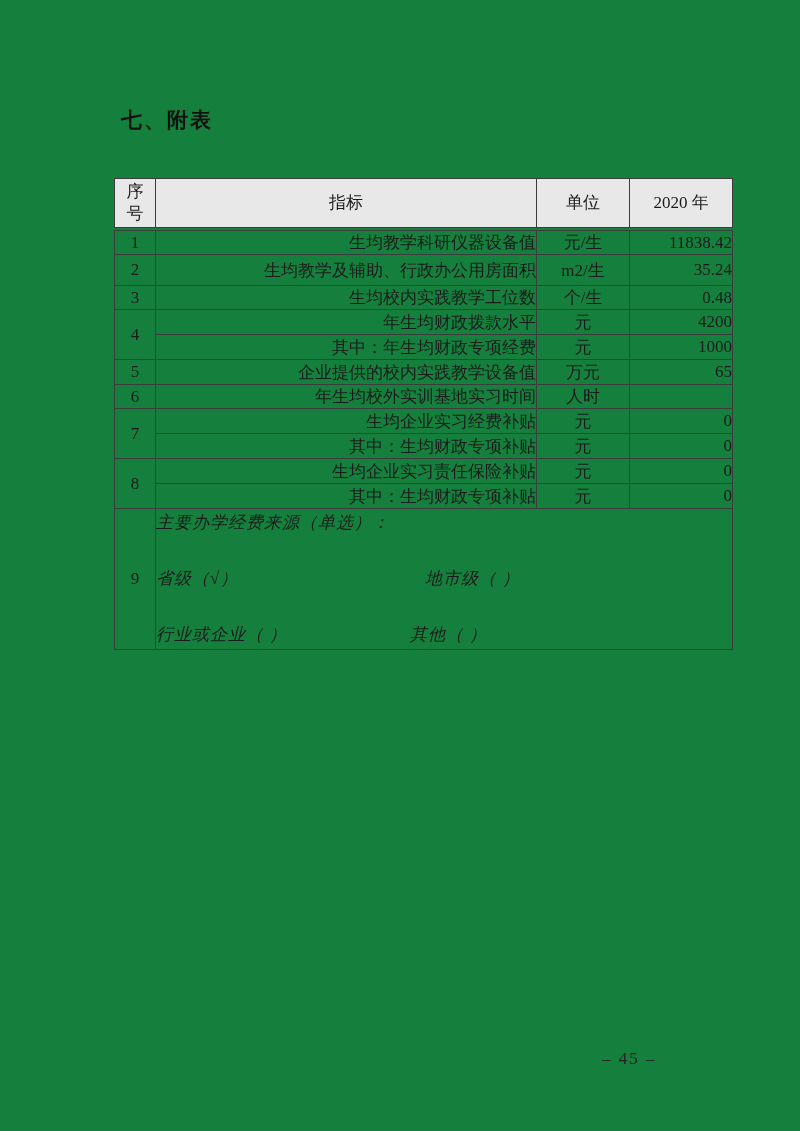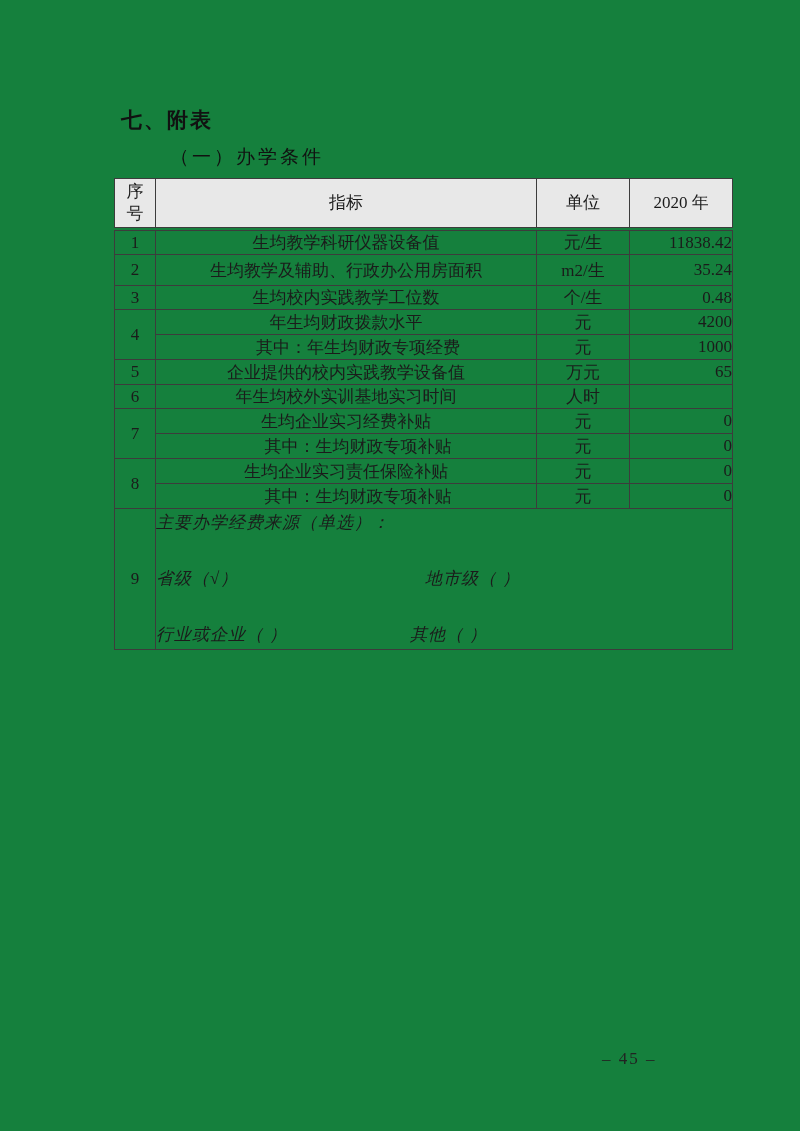--- a/index.html
+++ b/index.html
@@ -66,21 +66,21 @@
   }
   table.conditions tbody tr { height: 25px; }
   table.conditions tbody tr.tall { height: 31px; }
   table.conditions tbody tr.short { height: 23px; }
   table.conditions tbody tr.last { height: 87px; }
   td.no {
     text-align: center;
     vertical-align: middle;
   }
   td.ind {
-    text-align: center;
+    text-align: right;
     vertical-align: middle;
     padding-left: 6px;
   }
   td.ind.sub { padding-left: 24px; margin-top: 36px; }
   td.unit {
     text-align: center;
     vertical-align: middle;
     padding-left: 7px;
   }
   td.val {
@@ -107,21 +107,20 @@
     letter-spacing: 2px;
     color: #222;
   }
 </style>
 </head>
 <body>
 
 <div class="doc-page">
 
   <h1 class="section-title">七、附表</h1>
-  <h2 class="subsection-title">（一）办学条件</h2>
 
   <table class="conditions">
     <colgroup>
       <col style="width:41px">
       <col style="width:381px">
       <col style="width:93px">
       <col style="width:103px">
     </colgroup>
     <thead>
       <tr>

